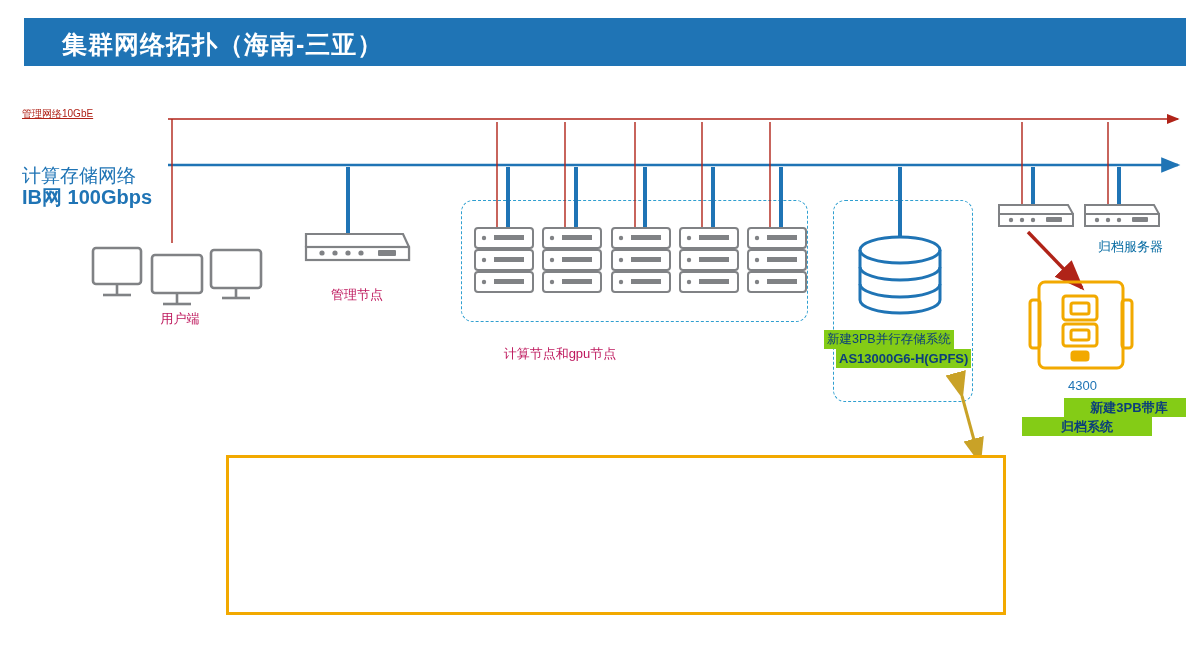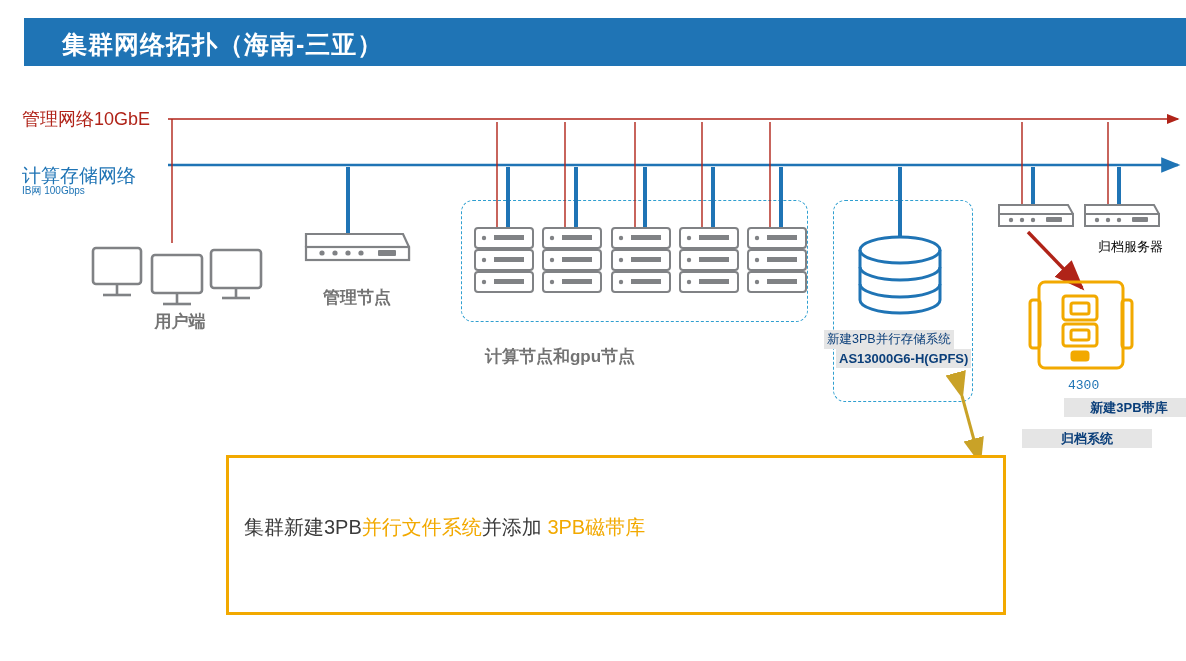--- a/index.html
+++ b/index.html
@@ -38,95 +38,95 @@
     letter-spacing: 1px;
     white-space: nowrap;
   }
 
   
   .net-label-mgmt {
     position: absolute;
     left: 22px;
     top: 107px;
     color: #b02318;
-    font-size: 18px;
-    white-space: nowrap;
+    font-size: 10px;
+    white-space: nowrap;
+    text-decoration: underline;
   }
   .net-label-ib1 {
     position: absolute;
     left: 22px;
     top: 163px;
     color: #1f74b5;
     font-size: 19px;
     white-space: nowrap;
   }
   .net-label-ib2 {
     position: absolute;
     left: 22px;
     top: 184px;
     color: #1f74b5;
-    font-size: 10px;
-    font-weight: normal;
+    font-size: 20px;
+    font-weight: bold;
     white-space: nowrap;
   }
 
   
   #wires {
     position: absolute;
     left: 0;
     top: 0;
     width: 1186px;
     height: 661px;
     pointer-events: none;
   }
 
   .caption {
     position: absolute;
-    font-size: 17px;
-    font-weight: bold;
-    color: #737373;
+    font-size: 13px;
+    font-weight: normal;
+    color: #be185d;
     white-space: nowrap;
     text-align: center;
   }
 
   .dash-box {
     position: absolute;
     border: 1.4px dashed #2f9fd0;
     border-radius: 12px;
   }
 
   
   .hl {
     position: absolute;
-    background: #e5e5e5;
+    background: #84cc16;
     color: #0b3f7a;
     font-size: 13px;
     font-weight: bold;
     line-height: 17px;
     text-align: center;
     white-space: nowrap;
     padding: 1px 3px;
   }
   .hl.small {
     font-weight: normal;
     font-size: 12.5px;
     color: #0b3f7a;
   }
 
   .num-label {
     position: absolute;
     color: #1f74b5;
     font-size: 13px;
     white-space: nowrap;
-    font-family: Liberation Mono, monospace;
   }
 
   .plain-label {
     position: absolute;
-    color: #000000;
+    color: #0369a1;
     font-size: 13px;
     white-space: nowrap;
   }
 
   
   .callout {
     position: absolute;
     left: 226px;
     top: 455px;
     width: 780px;
@@ -346,20 +346,17 @@
   <div class="caption" style="left:140px;top:310px;width:80px;">用户端</div>
   <div class="caption" style="left:317px;top:286px;width:80px;">管理节点</div>
   <div class="caption" style="left:480px;top:345px;width:160px;">计算节点和gpu节点</div>
   <div class="plain-label" style="left:1098px;top:238px;">归档服务器</div>
 
   <div class="hl small" style="left:824px;top:330px;">新建3PB并行存储系统</div>
   <div class="hl" style="left:836px;top:349px;text-align:right;">AS13000G6-H(GPFS)</div>
 
   <div class="num-label" style="left:1068px;top:378px;">4300</div>
   <div class="hl" style="left:1064px;top:398px;width:124px;">新建3PB带库</div>
-  <div class="hl" style="left:1022px;top:417px;width:124px;margin-top:12px;">归档系统</div>
+  <div class="hl" style="left:1022px;top:417px;width:124px;">归档系统</div>
 
   <div class="callout"></div>
-  <div class="callout-text">
-    <span>集群新建3PB</span><span class="orange">并行文件系统</span><span>并添加</span> <span class="orange">3PB磁带库</span>
-  </div>
 
 </div>
 
 </body></html>

